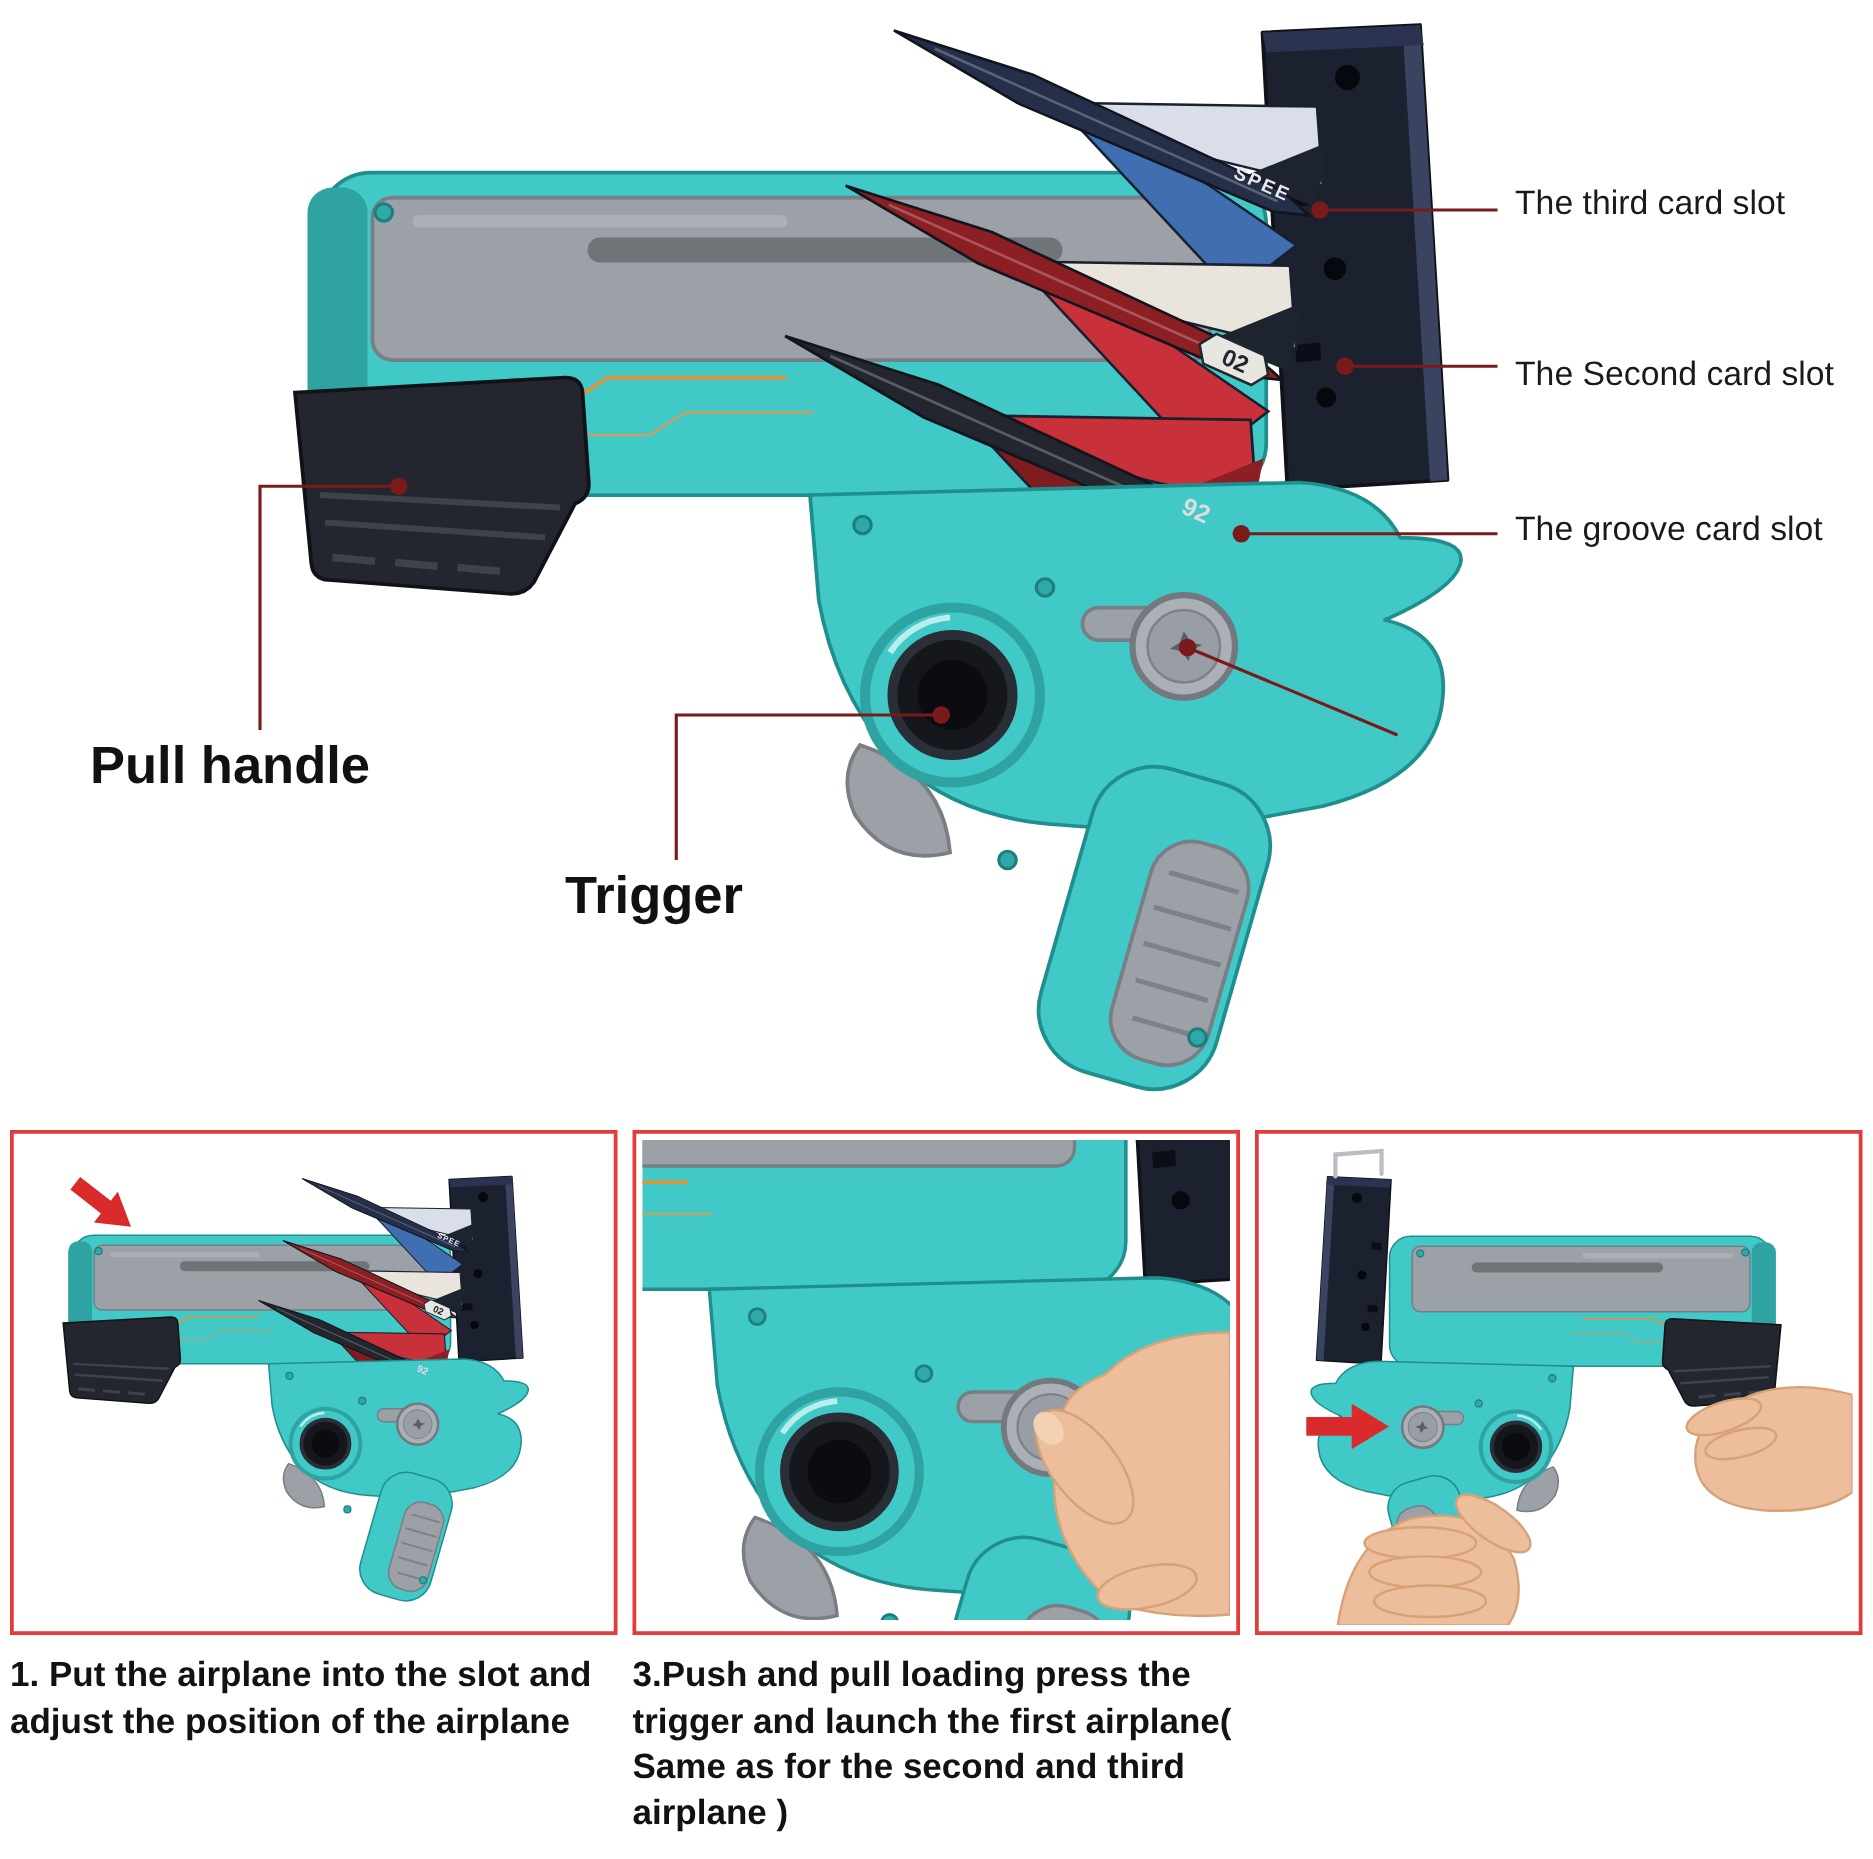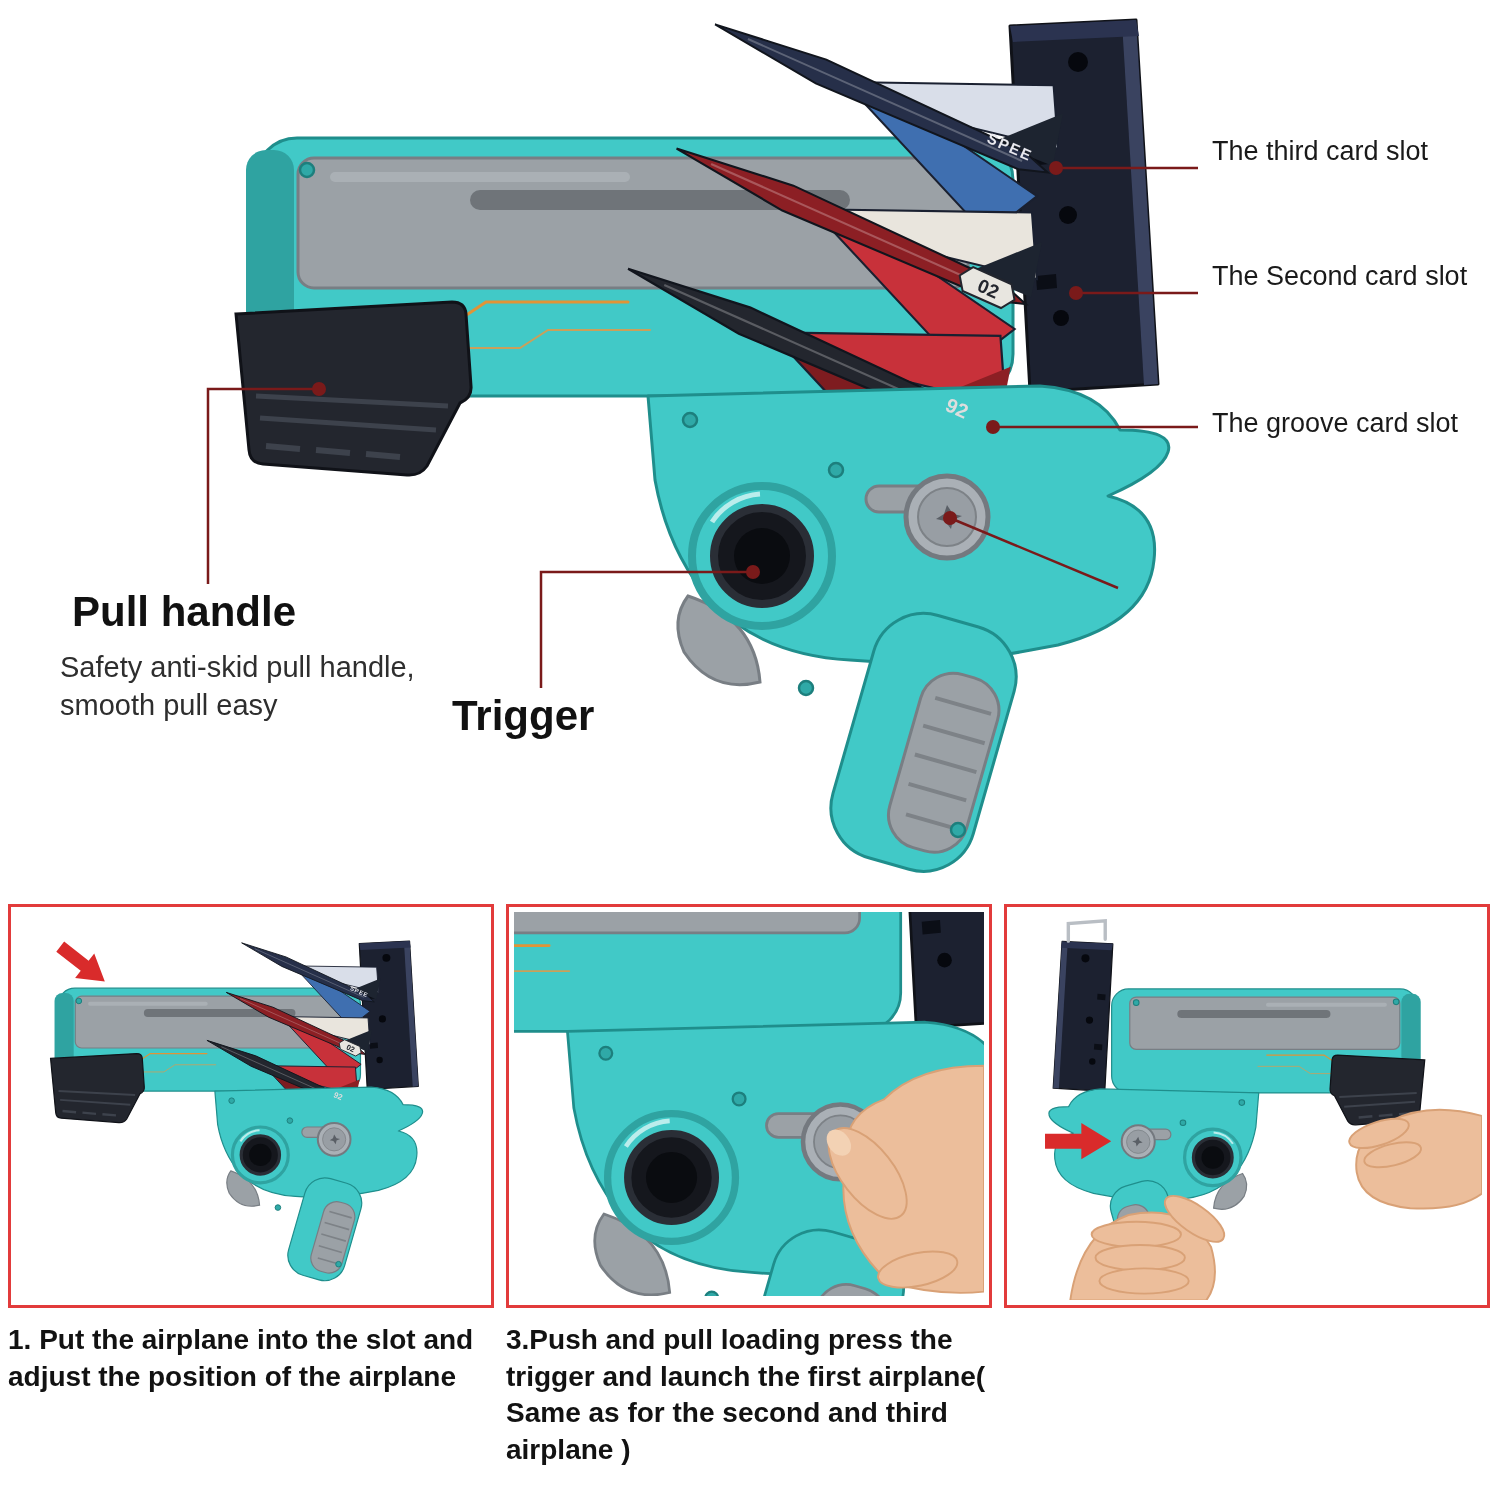--- a/index.html
+++ b/index.html
@@ -163,25 +163,24 @@
         <circle class="ann-dot" cx="993" cy="427" r="7"></circle>
         <line class="ann" x1="950" y1="518" x2="1118" y2="588"></line>
         <circle class="ann-dot" cx="950" cy="518" r="7"></circle>
         <polyline class="ann" points="753,572 541,572 541,688"></polyline>
         <circle class="ann-dot" cx="753" cy="572" r="7"></circle>
         <polyline class="ann" points="319,389 208,389 208,584"></polyline>
         <circle class="ann-dot" cx="319" cy="389" r="7"></circle>
       </g>
     </svg>
 
-    <div class="fig-label lbl-small" style="left:1212px;top:136px">The third card slot</div>
-    <div class="fig-label lbl-small" style="left:1212px;top:261px">The Second card slot</div>
+    <div class="fig-label lbl-small" style="left:1212px;top:147px">The third card slot</div>
+    <div class="fig-label lbl-small" style="left:1212px;top:284px">The Second card slot</div>
     <div class="fig-label lbl-small" style="left:1212px;top:408px">The groove card slot</div>
     <div class="fig-label lbl-big" style="left:72px;top:588px">Pull handle</div>
-    <div class="fig-label lbl-desc" style="left:60px;top:648px">Safety anti-skid pull handle, smooth pull easy</div>
     <div class="fig-label lbl-big" style="left:452px;top:692px">Trigger</div>
   </div>
 
   <div class="steps-row">
 
     <figure class="step-panel">
       <svg viewBox="0 0 489 400">
         <use href="#g-scene" transform="translate(-62,22) scale(0.415)"></use>
         <use href="#red-arrow" transform="translate(46,36) rotate(38) scale(0.95)"></use>
       </svg>

